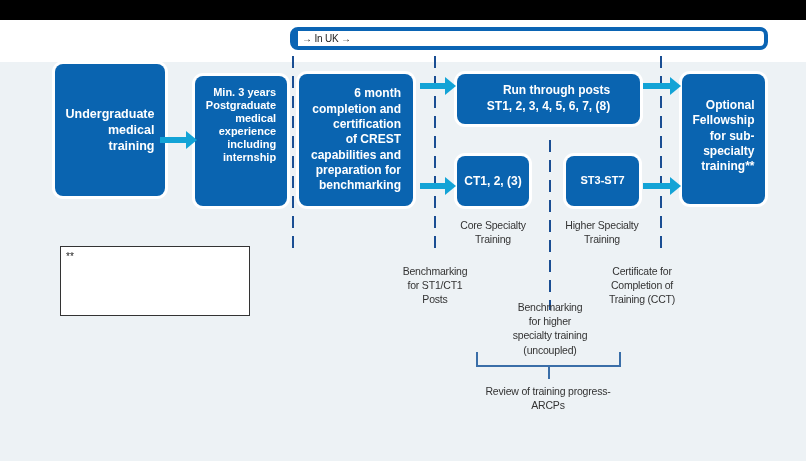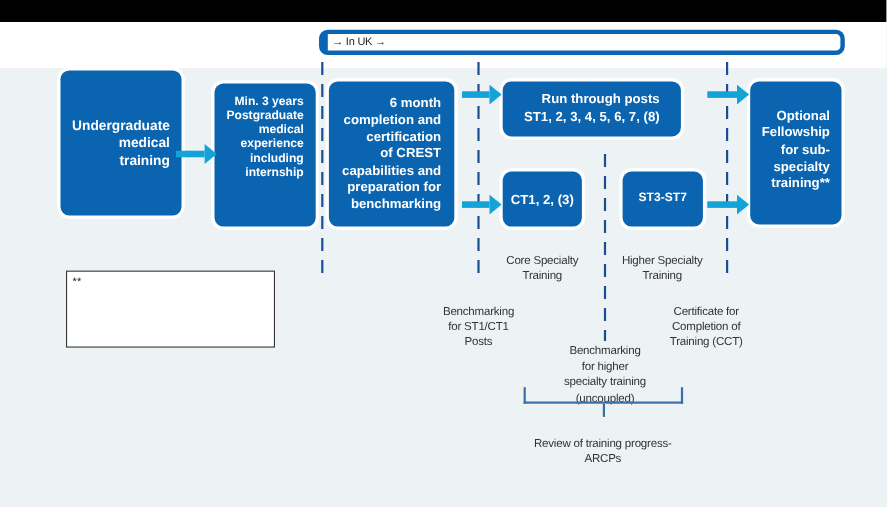--- a/index.html
+++ b/index.html
@@ -20,21 +20,21 @@
     }
     .box {
       position: absolute; background: #0a64b0; color: #fff; border-radius: 8px;
       display: flex; align-items: center; justify-content: center; text-align: center;
       font-weight: bold; box-sizing: border-box; line-height: 1.2;
     }
     .box.outlined { box-shadow: 0 0 0 3px #ffffff; }
     .b-undergrad { left: 55px; top: 64px; width: 110px; height: 132px; font-size: 12.5px; line-height: 1.3; }
     .b-min3 { left: 195px; top: 76px; width: 92px; height: 130px; font-size: 11px; align-items: flex-start; padding-top: 10px; line-height: 1.18; }
     .b-6month { left: 299px; top: 74px; width: 114px; height: 132px; font-size: 12px; line-height: 1.28; }
-    .b-runthrough { left: 457px; top: 74px; width: 162px; height: 50px; font-size: 12px; line-height: 1.3; }
+    .b-runthrough { left: 457px; top: 74px; width: 183px; height: 50px; font-size: 12px; line-height: 1.3; }
     .b-ct { left: 457px; top: 156px; width: 72px; height: 50px; font-size: 12px; }
     .b-st { left: 566px; top: 156px; width: 73px; height: 50px; font-size: 11px; }
     .b-optional { left: 682px; top: 74px; width: 83px; height: 130px; font-size: 12px; align-items: flex-start; padding-top: 24px; line-height: 1.28; }
     .box span { white-space: pre-line; text-align: right; }
 
     .dash { position: absolute; width: 2px; background: repeating-linear-gradient(to bottom, #1a4e93 0 12px, transparent 12px 20px); }
     .d1 { left: 292px; top: 56px; height: 200px; }
     .d2 { left: 434px; top: 56px; height: 200px; }
     .d3 { left: 549px; top: 140px; height: 170px; }
     .d4 { left: 660px; top: 56px; height: 200px; }
@@ -46,21 +46,21 @@
     .a1 .shaft { width: 26px; } .a1 .head { left: 26px; }
     .a2 { left: 420px; top: 77px; width: 36px; }
     .a2 .shaft { width: 25px; } .a2 .head { left: 25px; }
     .a3 { left: 420px; top: 177px; width: 36px; }
     .a3 .shaft { width: 25px; } .a3 .head { left: 25px; }
     .a4 { left: 643px; top: 77px; width: 38px; }
     .a4 .shaft { width: 27px; } .a4 .head { left: 27px; }
     .a5 { left: 643px; top: 177px; width: 38px; }
     .a5 .shaft { width: 27px; } .a5 .head { left: 27px; }
 
-    .label { position: absolute; color: #333; font-size: 10.5px; text-align: center; line-height: 1.35; white-space: pre-line; letter-spacing: -0.2px; margin-top: 12px; }
+    .label { position: absolute; color: #333; font-size: 10.5px; text-align: center; line-height: 1.35; white-space: pre-line; letter-spacing: -0.2px; }
     .l-core { left: 447px; top: 218px; width: 92px; }
     .l-higher { left: 556px; top: 218px; width: 92px; }
     .l-bench1 { left: 385px; top: 264px; width: 100px; }
     .l-cert { left: 592px; top: 264px; width: 100px; }
     .l-bench2 { left: 490px; top: 300px; width: 120px; }
     .l-review { left: 468px; top: 384px; width: 160px; }
 
     .note {
       position: absolute; left: 60px; top: 246px; width: 190px; height: 70px;
       background: #ffffff; border: 1px solid #333; box-sizing: border-box;

